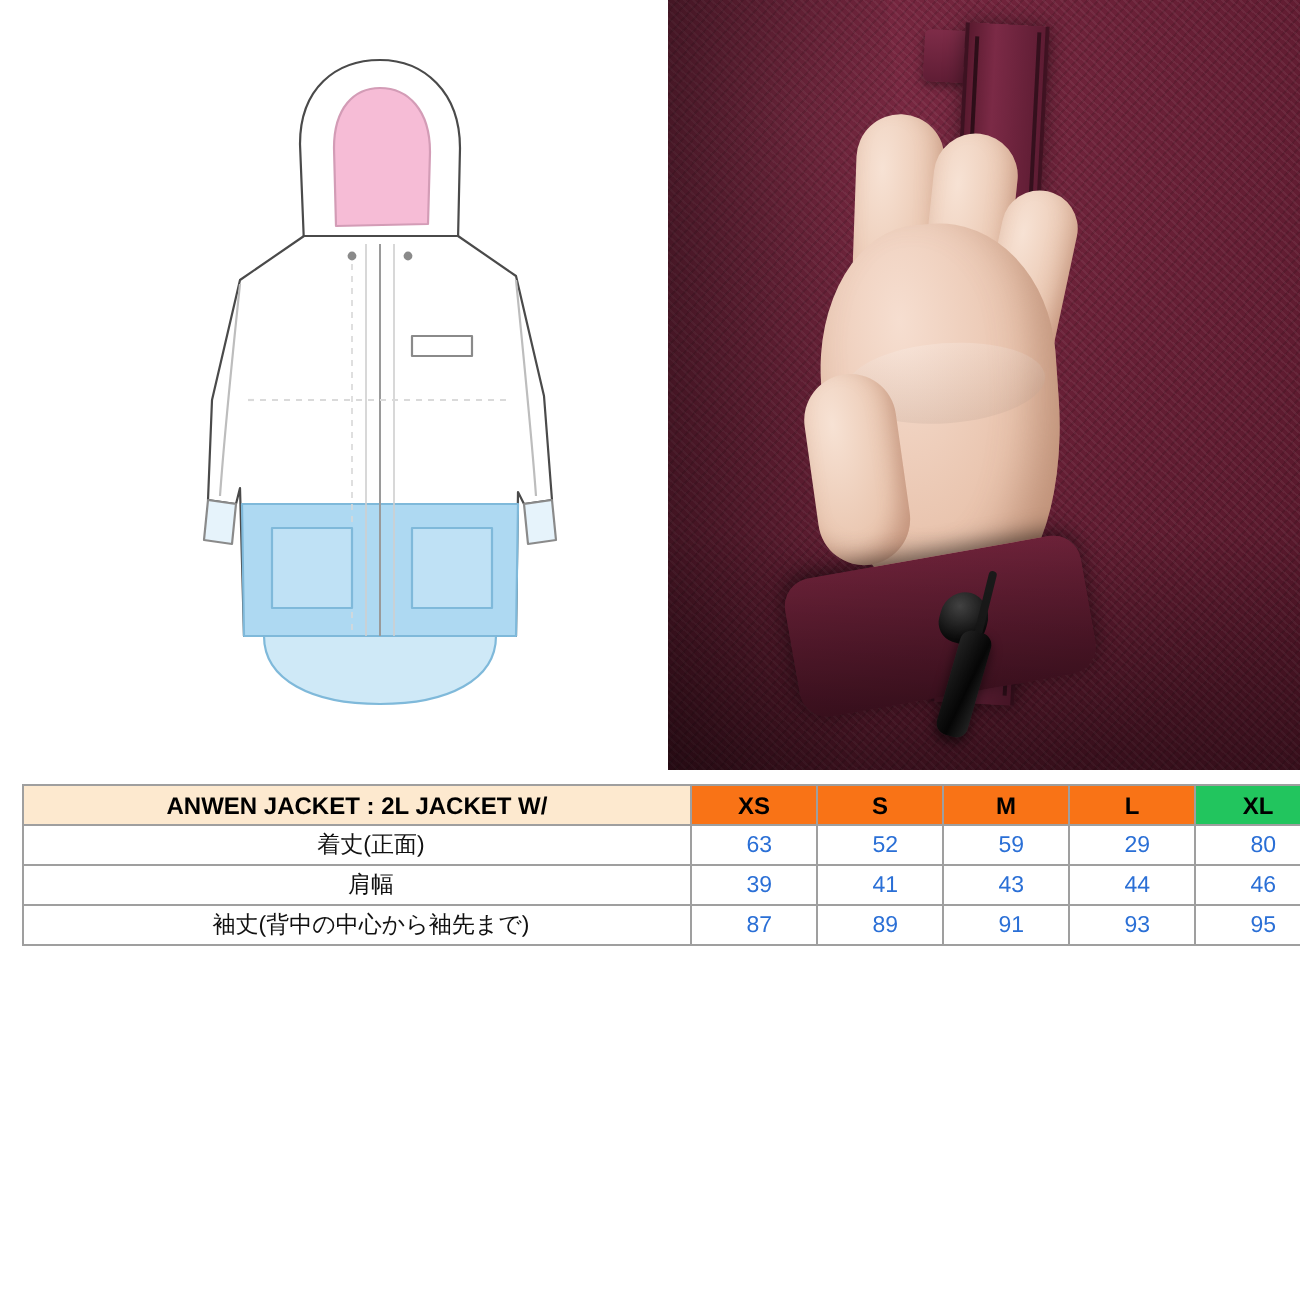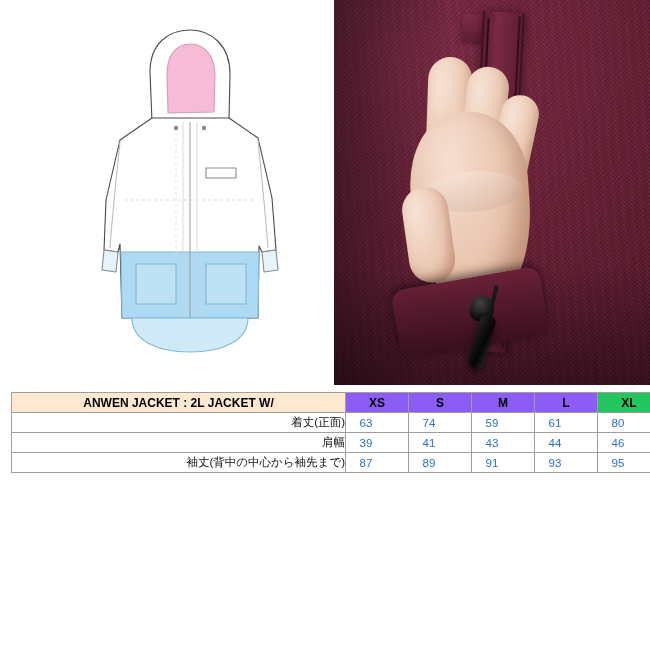--- a/index.html
+++ b/index.html
@@ -116,29 +116,29 @@
   }
 
   
   .table-wrap{position:absolute;left:11px;top:392px;width:650px;}
   table{border-collapse:collapse;width:650px;font-size:11px;}
   td,th{border:1px solid #9f9f9f;padding:0;height:19px;}
   .hdr-title{
     background:#fde9cf;color:#000;font-weight:bold;text-align:center;font-size:12px;
   }
   .hdr-size{
-    background:#8b5cf6;color:#000;font-weight:bold;text-align:center;font-size:12px;
+    background:#f97316;color:#000;font-weight:bold;text-align:center;font-size:12px;
     width:62px;
   }
   .hdr-size.xl{background:#22c55e;}
   .row-label{
-    text-align:right;padding-left:14px;color:#111;font-size:11.5px;
+    text-align:center;padding-left:14px;color:#111;font-size:11.5px;
   }
   .val{
-    text-align:center;padding-right:22px;color:#2a6fd6;font-size:11.5px;
+    text-align:right;padding-right:22px;color:#2a6fd6;font-size:11.5px;
   }
 </style>
 </head>
 <body>
 
 <div class="page">
 
   <div class="top">
 
     <div class="illus">
@@ -211,23 +211,23 @@
           <th class="hdr-size">S</th>
           <th class="hdr-size">M</th>
           <th class="hdr-size">L</th>
           <th class="hdr-size xl">XL</th>
         </tr>
       </thead>
       <tbody>
         <tr>
           <td class="row-label">着丈(正面)</td>
           <td class="val">63</td>
-          <td class="val">74</td>
+          <td class="val">52</td>
           <td class="val">59</td>
-          <td class="val">61</td>
+          <td class="val">29</td>
           <td class="val">80</td>
         </tr>
         <tr>
           <td class="row-label">肩幅</td>
           <td class="val">39</td>
           <td class="val">41</td>
           <td class="val">43</td>
           <td class="val">44</td>
           <td class="val">46</td>
         </tr>

